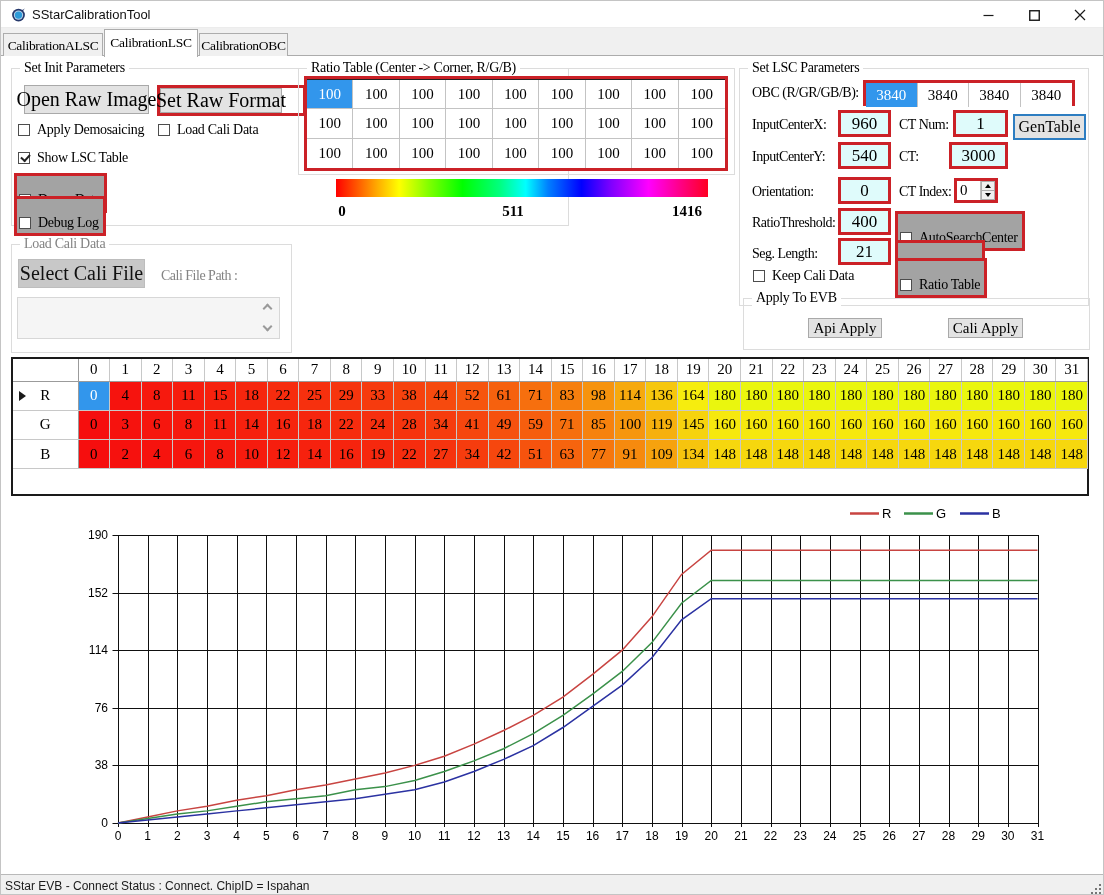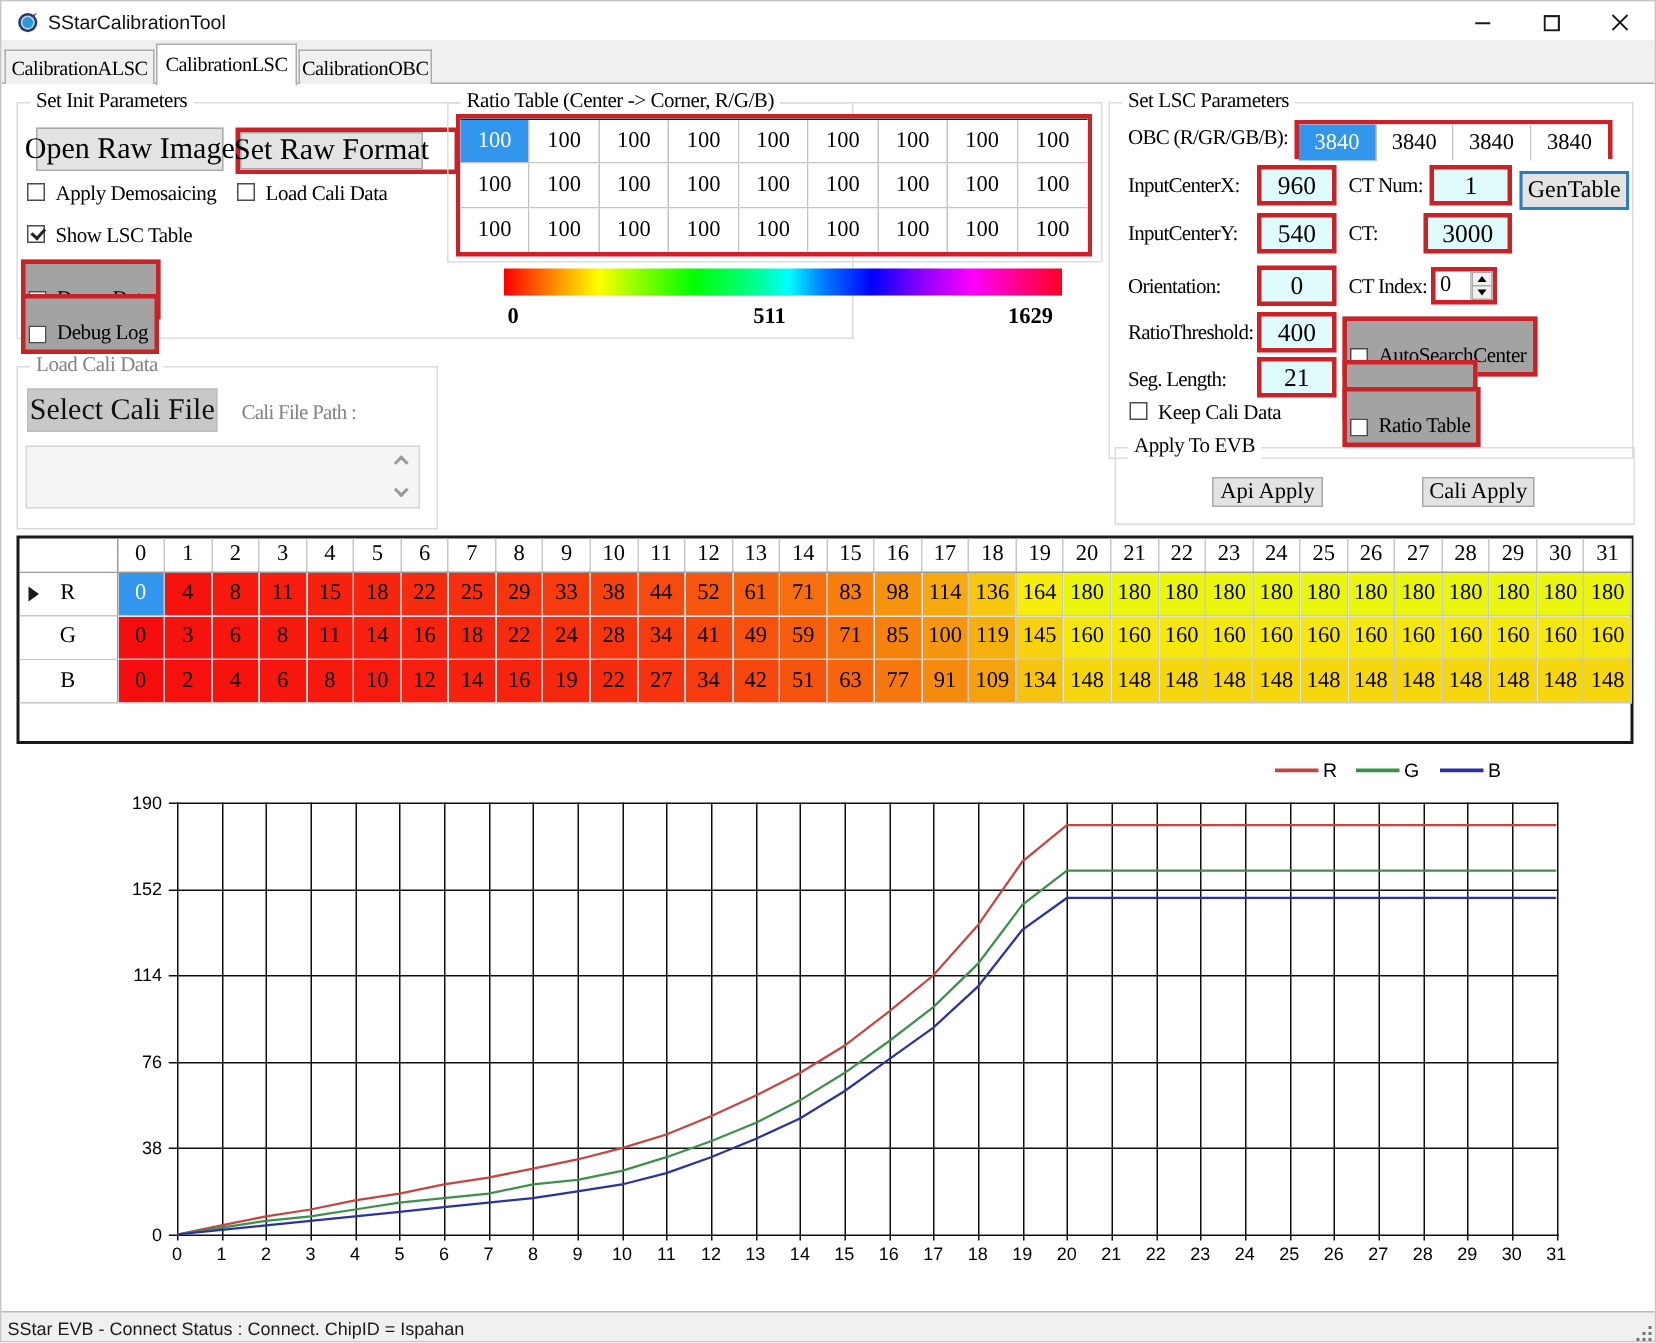--- a/index.html
+++ b/index.html
@@ -21,21 +21,21 @@
   .tab.active:after{content:"";position:absolute;left:0;right:0;bottom:-1px;height:2px;background:#fff;}
   
   .page{position:absolute;left:0;top:55px;width:1104px;height:818px;background:#fff;}
   .groupbox{position:absolute;border:1px solid #dcdcdc;}
   .groupbox > .gb-title{position:absolute;left:8px;top:-9px;background:#fff;padding:0 4px;font-size:14px;letter-spacing:-0.3px;white-space:nowrap;}
   .groupbox.disabled > .gb-title{color:#838383;}
   .btn{position:absolute;background:#e3e3e3;border:1px solid #a9a9a9;font-family:"Liberation Serif",serif;
        font-size:20px;display:flex;align-items:center;justify-content:center;white-space:nowrap;}
   .btn.disabled{background:#c8c8c8;border-color:#bdbdbd;color:#111;}
   .redbox{position:absolute;border:3px solid #cb2127;}
-  .cbrow{position:absolute;display:flex;align-items:flex-start;}
+  .cbrow{position:absolute;display:flex;align-items:center;}
   .cb{width:12px;height:12px;background:#fff;border:1px solid #4d4d4d;position:relative;flex:none;}
   .cb.checked:after{content:"";position:absolute;left:1.5px;top:1px;width:7px;height:4px;border-left:2px solid #222;
        border-bottom:2px solid #222;transform:rotate(-48deg);}
   .cblabel{margin-left:7px;font-size:14px;letter-spacing:-0.3px;white-space:nowrap;}
   .redcb{display:flex;align-items:center;border:3px solid #cb2127;padding:16px 4px 2px 2px;background:#a3a3a3;position:absolute;}
   
   .fieldlabel{position:absolute;font-size:14px;letter-spacing:-0.5px;white-space:nowrap;}
   .inputbox{position:absolute;border:3px solid #cb2127;background:#dffbfb;display:flex;align-items:center;
             justify-content:center;font-size:17px;}
   .spinner{position:absolute;border:3px solid #cb2127;background:#fff;display:flex;}
@@ -197,21 +197,21 @@
         <div class="cell">100</div>
         <div class="cell">100</div>
         <div class="cell">100</div>
         <div class="cell">100</div>
         <div class="cell">100</div>
       </div>
 
     <div class="gradientbar" style="left:335px;top:123px;width:372px;height:18px;"></div>
     <div class="gradlabel" style="left:341px;top:147px;">0</div>
     <div class="gradlabel" style="left:512px;top:147px;">511</div>
-    <div class="gradlabel" style="left:686px;top:147px;">1629</div>
+    <div class="gradlabel" style="left:686px;top:147px;">1416</div>
 
     <div class="groupbox" style="left:738px;top:12px;width:350px;height:238px;padding-left:24px;">
       <span class="gb-title">Set LSC Parameters</span>
     </div>
     <div class="fieldlabel" style="left:751px;top:29px;">OBC (R/GR/GB/B):</div>
     <div class="redbox" style="left:862px;top:24px;width:212px;height:26px;"></div>
     <div class="mini-table" id="obc-table" style="left: 865px; top: 27px; width: 206px; height: 24px; grid-template-columns: repeat(4, 1fr);">
         <div class="cell sel">3840</div>
         <div class="cell">3840</div>
         <div class="cell">3840</div>

